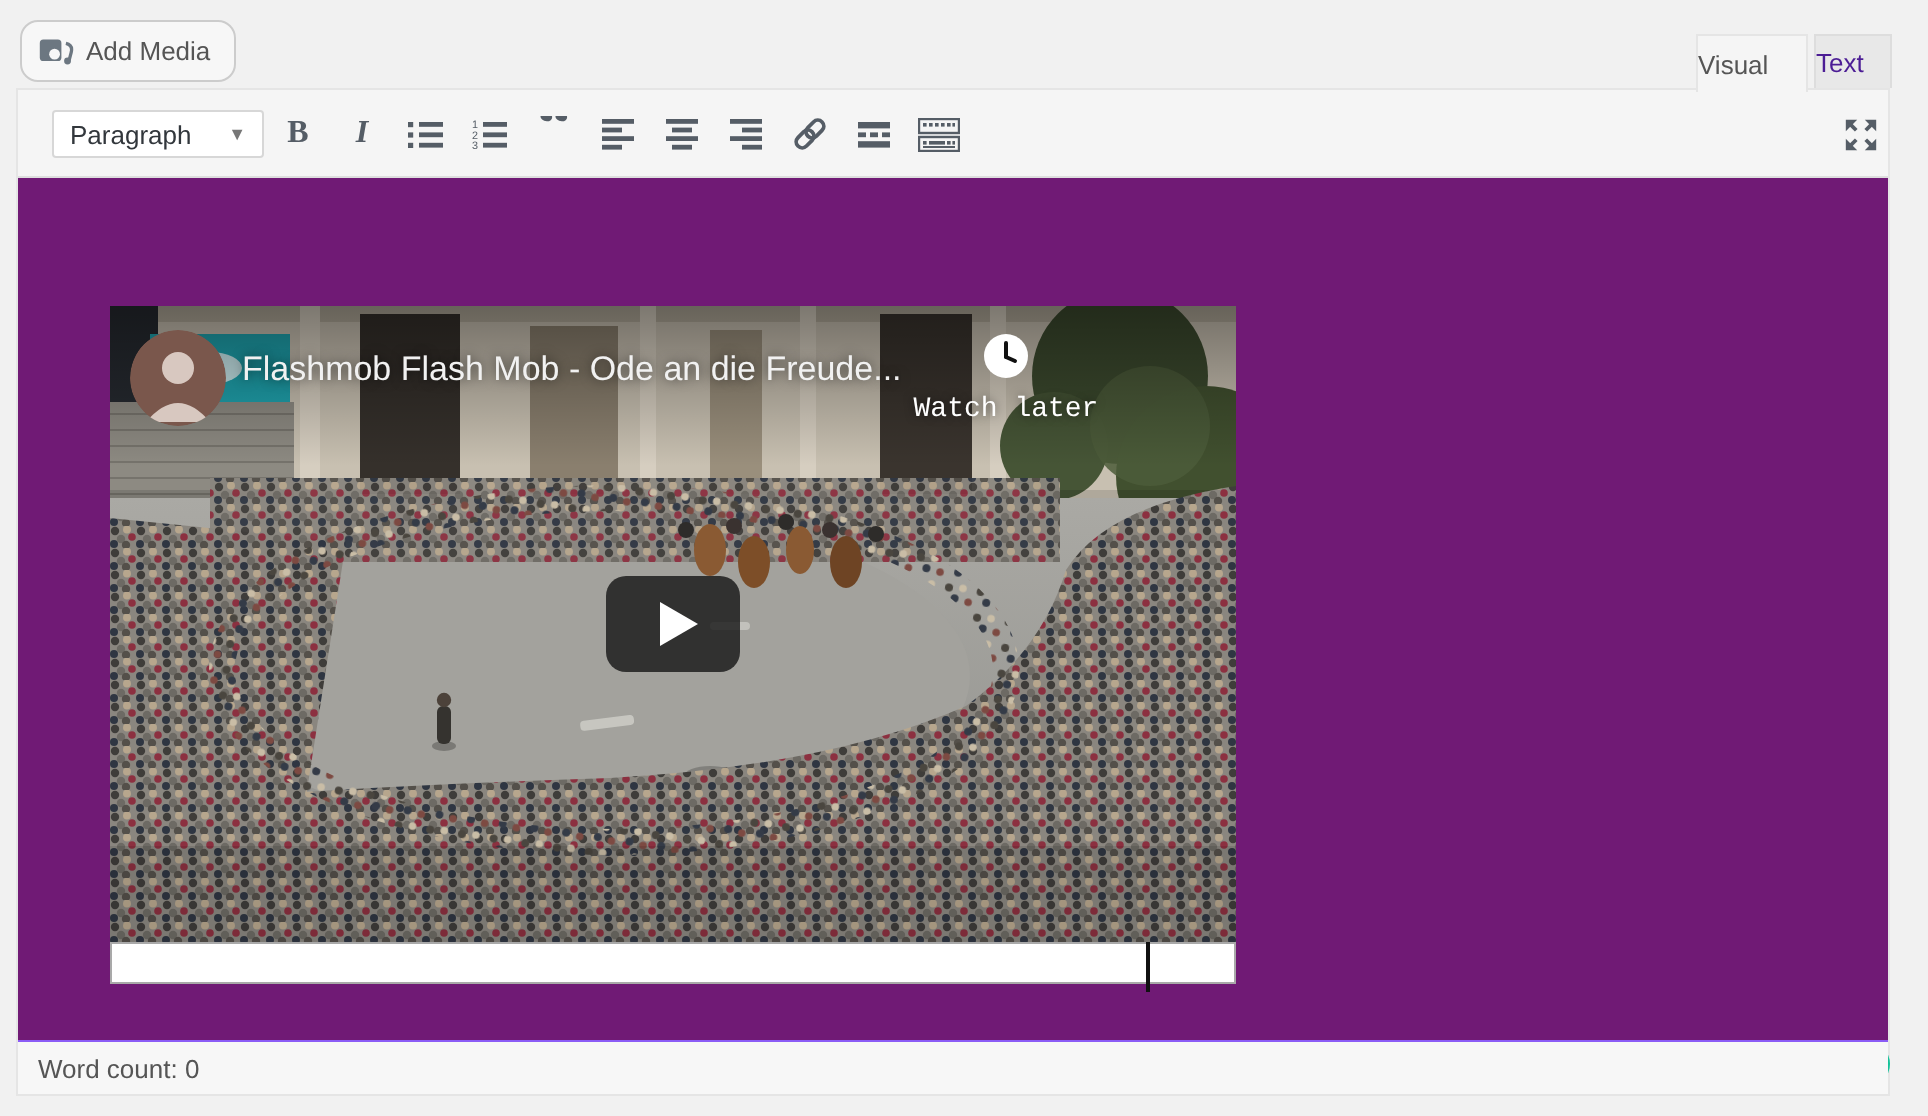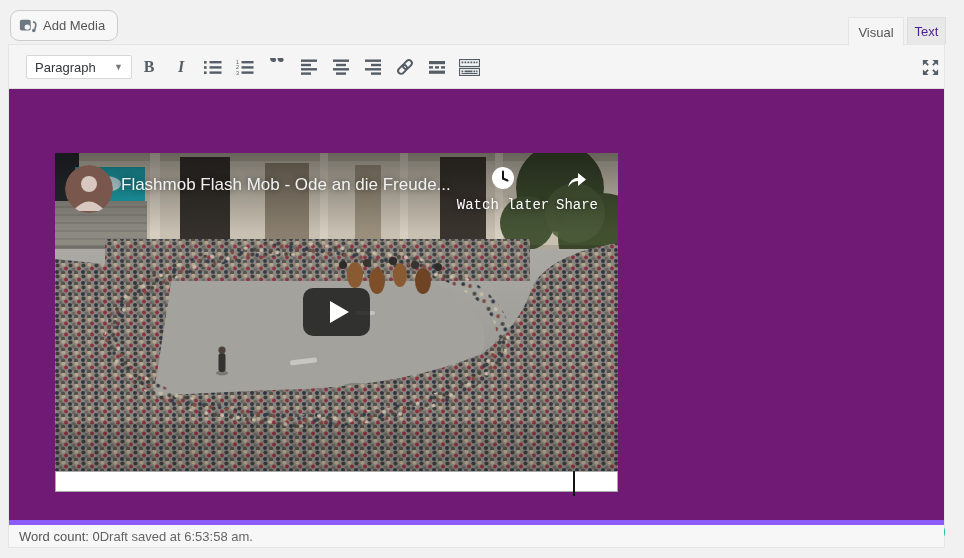--- a/index.html
+++ b/index.html
@@ -5,21 +5,21 @@
   html,body{margin:0;padding:0;background:#f1f1f1;font-family:"Liberation Sans",sans-serif;}
   #page-root{position:relative;width:964px;height:558px;background:#f1f1f1;overflow:hidden;}
 
   
   .add-media-btn{position:absolute;left:10px;top:10px;height:31px;box-sizing:border-box;
     display:flex;align-items:center;gap:6px;padding:0 12px 0 8px;background:#f7f7f7;
     border:1px solid #ccc;border-radius:9px;color:#555;font-size:13px;cursor:pointer;}
 
   
   .tab{position:absolute;box-sizing:border-box;font-size:13px;color:#555;display:flex;
-    align-items:center;justify-content:center;cursor:pointer;}
+    align-items:center;cursor:pointer;}
   .tab-visual{left:848px;top:17px;width:56px;height:29px;background:#f5f5f5;
     border:1px solid #e5e5e5;border-bottom:none;z-index:3;}
   .tab-text{left:907px;top:17px;width:39px;height:27px;background:#e8e8e8;
     border:1px solid #ddd;border-bottom:none;color:#4c1d95;}
 
   
   .editor-wrap{position:absolute;left:8px;top:44px;width:937px;height:504px;
     box-sizing:border-box;border:1px solid #e5e5e5;background:#fff;}
   .mce-toolbar{position:absolute;left:0;top:0;width:100%;height:44px;background:#f5f5f5;
     border-bottom:1px solid #dedede;box-sizing:border-box;}
@@ -54,22 +54,22 @@
   .caption-box{position:absolute;left:46px;top:382px;width:563px;height:21px;box-sizing:border-box;
     border:1px solid #a9a9a9;background:#fff;}
   .text-caret{position:absolute;left:564px;top:382px;width:2px;height:25px;background:#111;}
 
   .grammarly-badge{position:absolute;left:914px;top:432px;width:22px;height:22px;border-radius:50%;
     display:flex;align-items:center;justify-content:center;color:#fff;font-size:13px;
     font-weight:bold;cursor:pointer;}
 
   
   .status-bar{position:absolute;left:0;bottom:0;width:100%;height:27px;box-sizing:border-box;
-    background:#f7f7f7;border-top:5px solid #8b5cf6;display:flex;align-items:center;
-    padding:0 10px;font-size:13px;color:#555;}
+    background:#f7f7f7;border-top:1px solid #8b5cf6;display:flex;align-items:center;
+    justify-content:space-between;padding:0 10px;font-size:13px;color:#555;}
   .draft-status{color:#666;}
 
   svg{display:block;}
 </style>
 </head>
 <body>
 
 <div id="page-root">
 
   <button class="add-media-btn">
@@ -340,43 +340,34 @@
           <span>
             <svg width="24" height="24" viewBox="0 0 24 24">
               <circle cx="12" cy="12" r="11" fill="#fff"></circle>
               <line x1="12" y1="5.5" x2="12" y2="12.5" stroke="#111" stroke-width="2" stroke-linecap="round"></line>
               <line x1="12" y1="12.5" x2="16.5" y2="14.5" stroke="#111" stroke-width="2" stroke-linecap="round"></line>
             </svg>
           </span>
           <span>Watch later</span>
         </div>
 
-        <div class="yt-action yt-share">
-          <span>
-            <svg width="26" height="24" viewBox="0 0 26 24">
-              <path d="M4,21 Q6,12.5 14,11.8 L14,7 L22,13.5 L14,20 L14,15 Q8,15 4,21 Z" fill="#fff"></path>
-            </svg>
-          </span>
-          <span>Share</span>
-        </div>
 
         <div class="yt-play">
           <div class="yt-play-tri"></div>
         </div>
       </div>
 
       <div class="caption-box"></div>
       <div class="text-caret"></div>
 
       <div class="grammarly-badge" id="grammarly" style="background: rgb(21, 195, 154);">
         <span>G</span>
       </div>
     </div>
 
     <div class="status-bar">
       <div>
         <span>Word count:</span>
         <span>0</span>
       </div>
-      <div class="draft-status">Draft saved at 6:53:58 am.</div>
     </div>
   </div>
 </div>
 
 </body></html>

